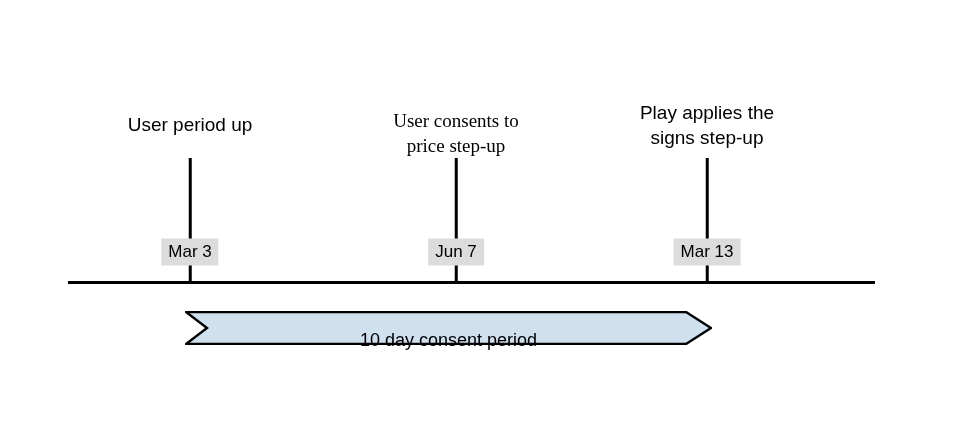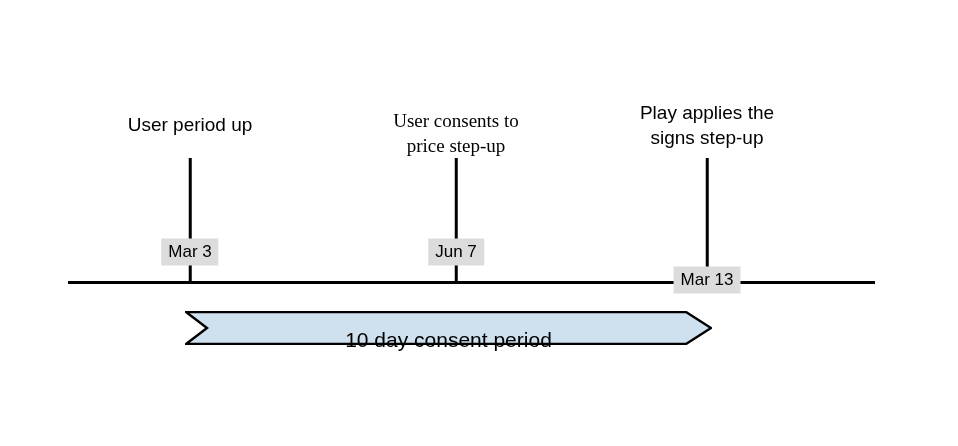--- a/index.html
+++ b/index.html
@@ -66,21 +66,21 @@
   }
   .period-banner svg {
     position: absolute;
     top: 0;
     left: 0;
     display: block;
   }
   .period-banner-label {
     position: relative;
     z-index: 2;
-    font-size: 21px;
+    font-size: 18px;
     line-height: 22px;
     color: #000000;
     white-space: nowrap;
     margin-top: 24px;
   }
 </style>
 </head>
 <body>
 
 <div id="canvas">
@@ -97,21 +97,21 @@
       <div class="event-label" style="left: 190px; top: 112px;">User period up</div>
       <div class="event-label" style="left: 456px; top: 108px; font-family: Liberation Serif, serif;">User consents to
 price step-up</div>
       <div class="event-label" style="left: 707px; top: 100px;">Play applies the
 signs step-up</div>
     </div>
 
   <div id="chips-layer">
       <div class="date-chip" style="left: 190px; top: 252px; background: rgb(220, 220, 220);">Mar 3</div>
       <div class="date-chip" style="left: 456px; top: 252px; background: rgb(220, 220, 220);">Jun 7</div>
-      <div class="date-chip" style="left: 707px; top: 252px; background: rgb(220, 220, 220); margin-top: 28px;">Mar 13</div>
+      <div class="date-chip" style="left: 707px; top: 252px; background: rgb(220, 220, 220);">Mar 13</div>
     </div>
 
   <div class="period-banner" style="left: 185px; top: 311px; width: 527px; height: 34px;">
     <svg id="banner-shape" xmlns="http://www.w3.org/2000/svg" width="527" height="34" viewBox="0 0 527 34">
       <polygon id="banner-polygon" fill="#cfe0ef" stroke="#000000" stroke-width="2.4" stroke-linejoin="miter" points="1,1 501,1 526,17 501,33 1,33 22,17"></polygon>
     </svg>
     <span class="period-banner-label">10 day consent period</span>
   </div>
 
 </div>

